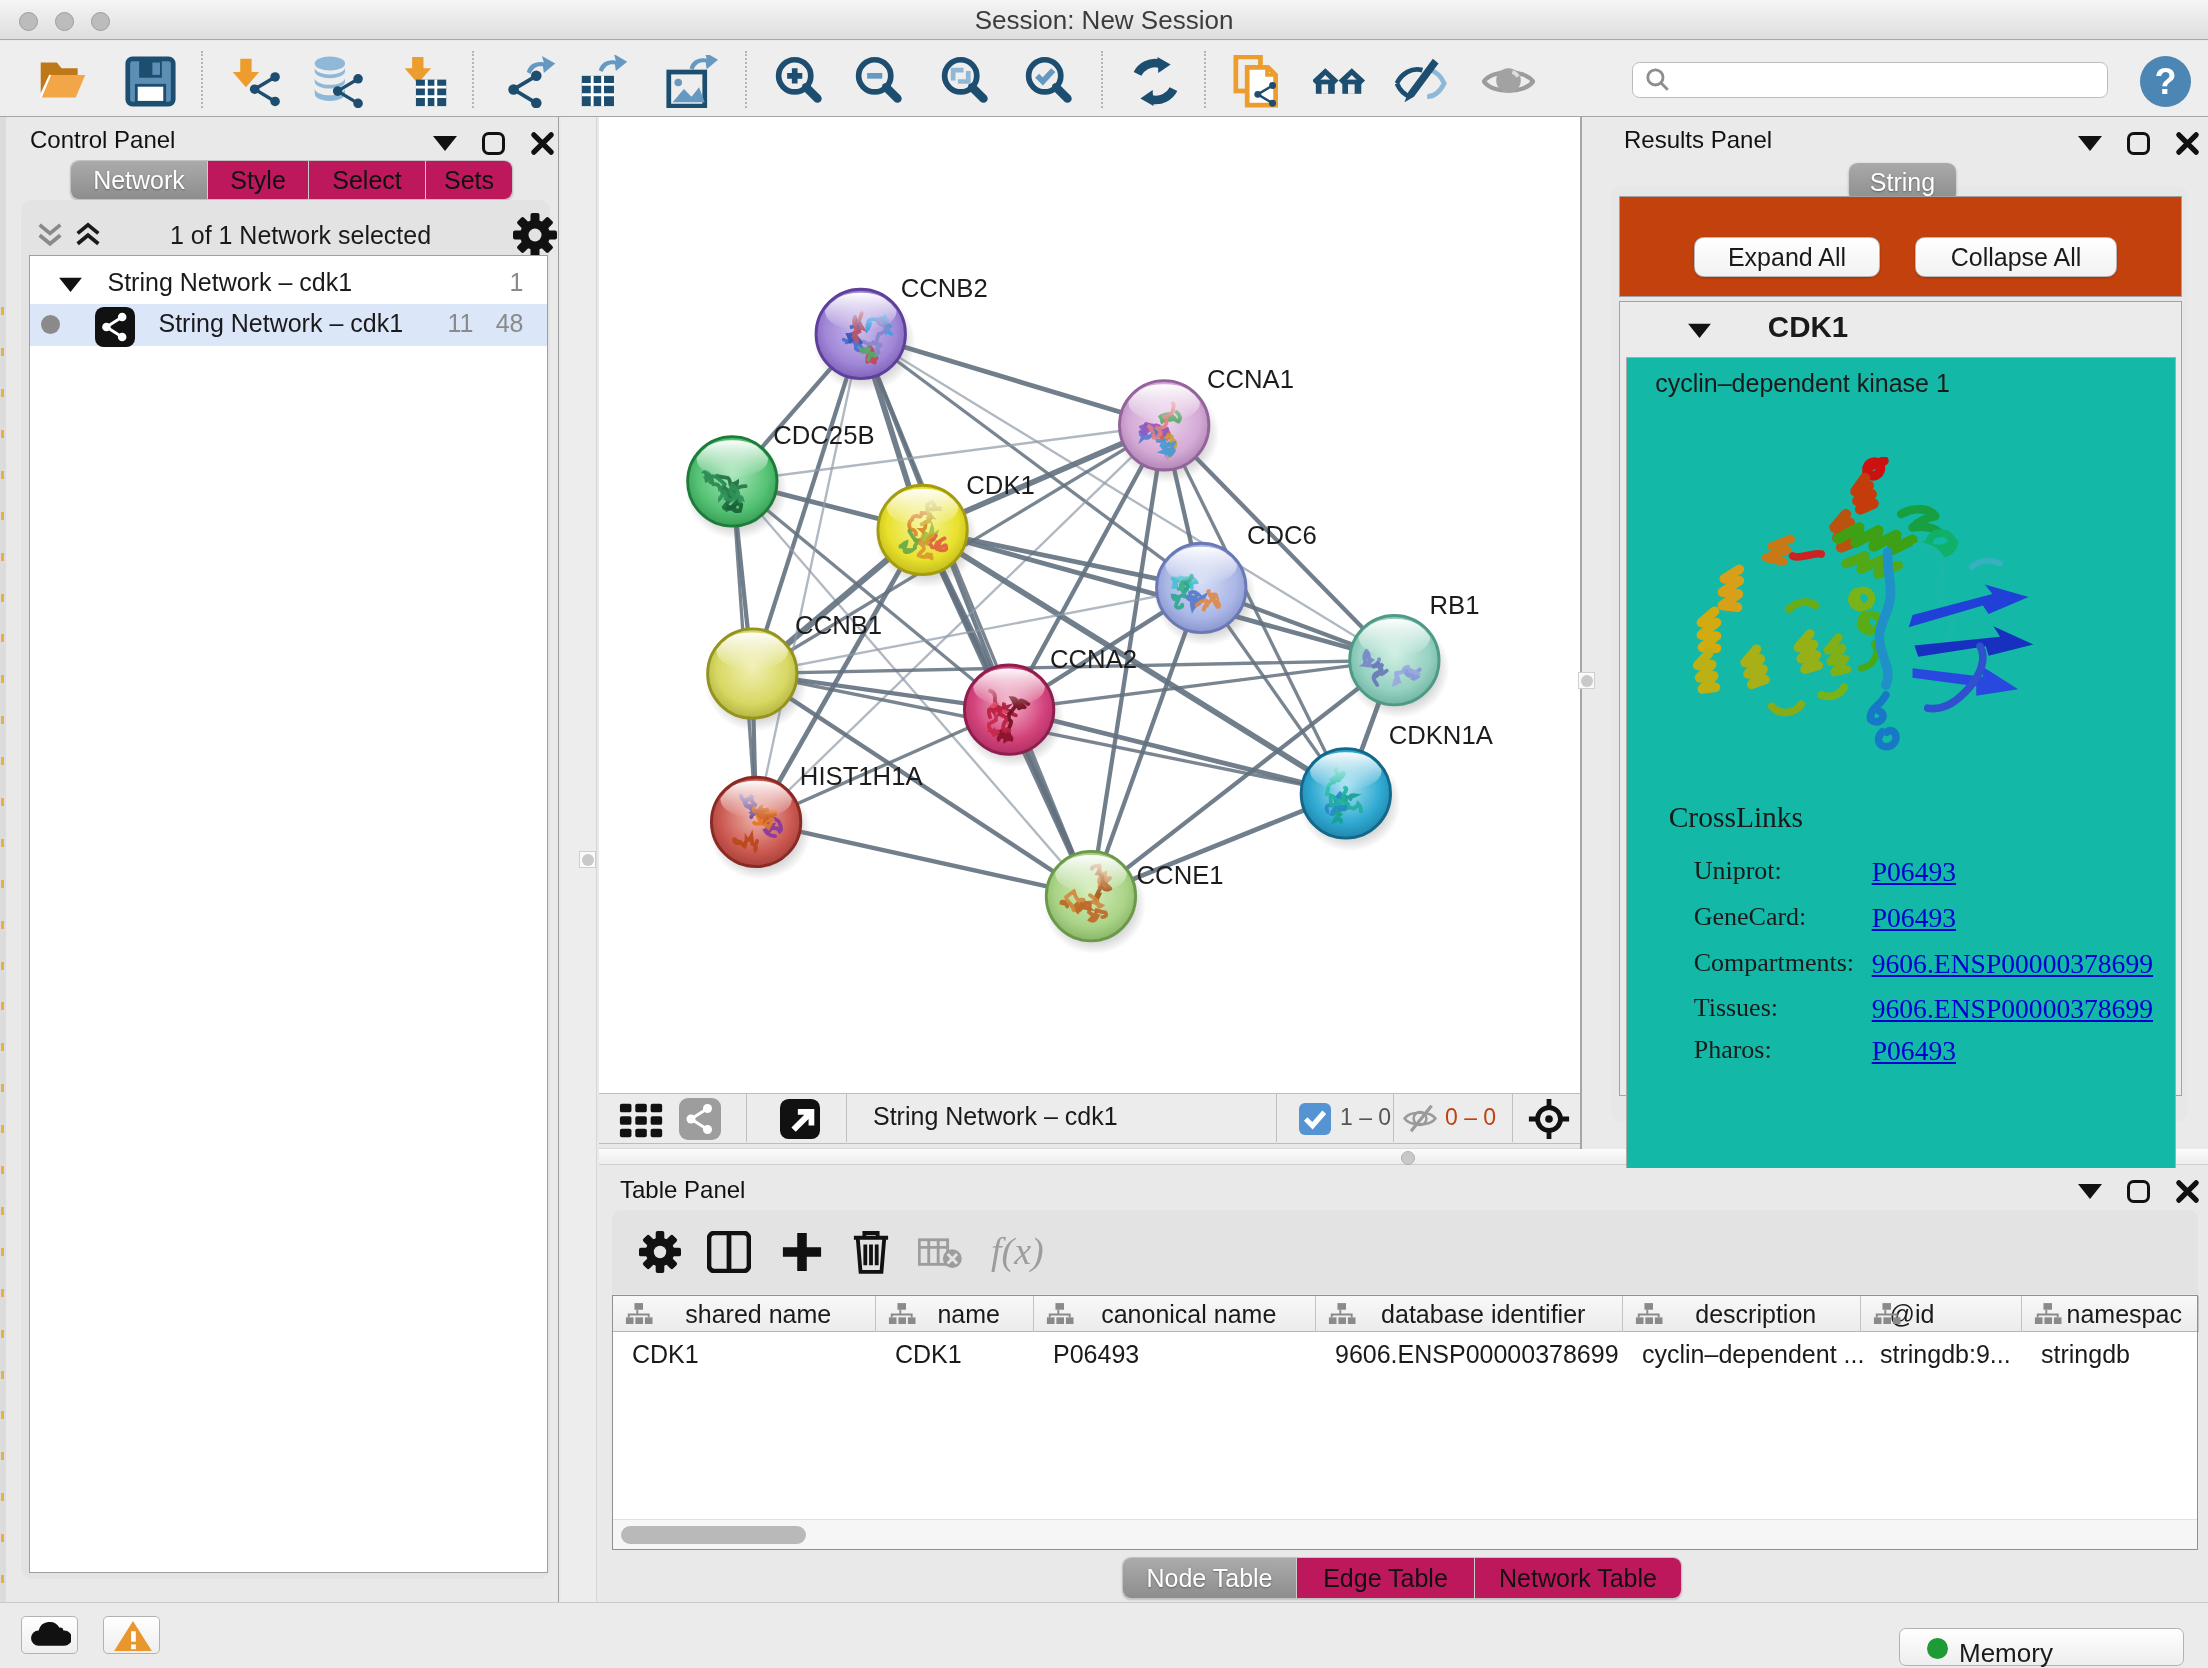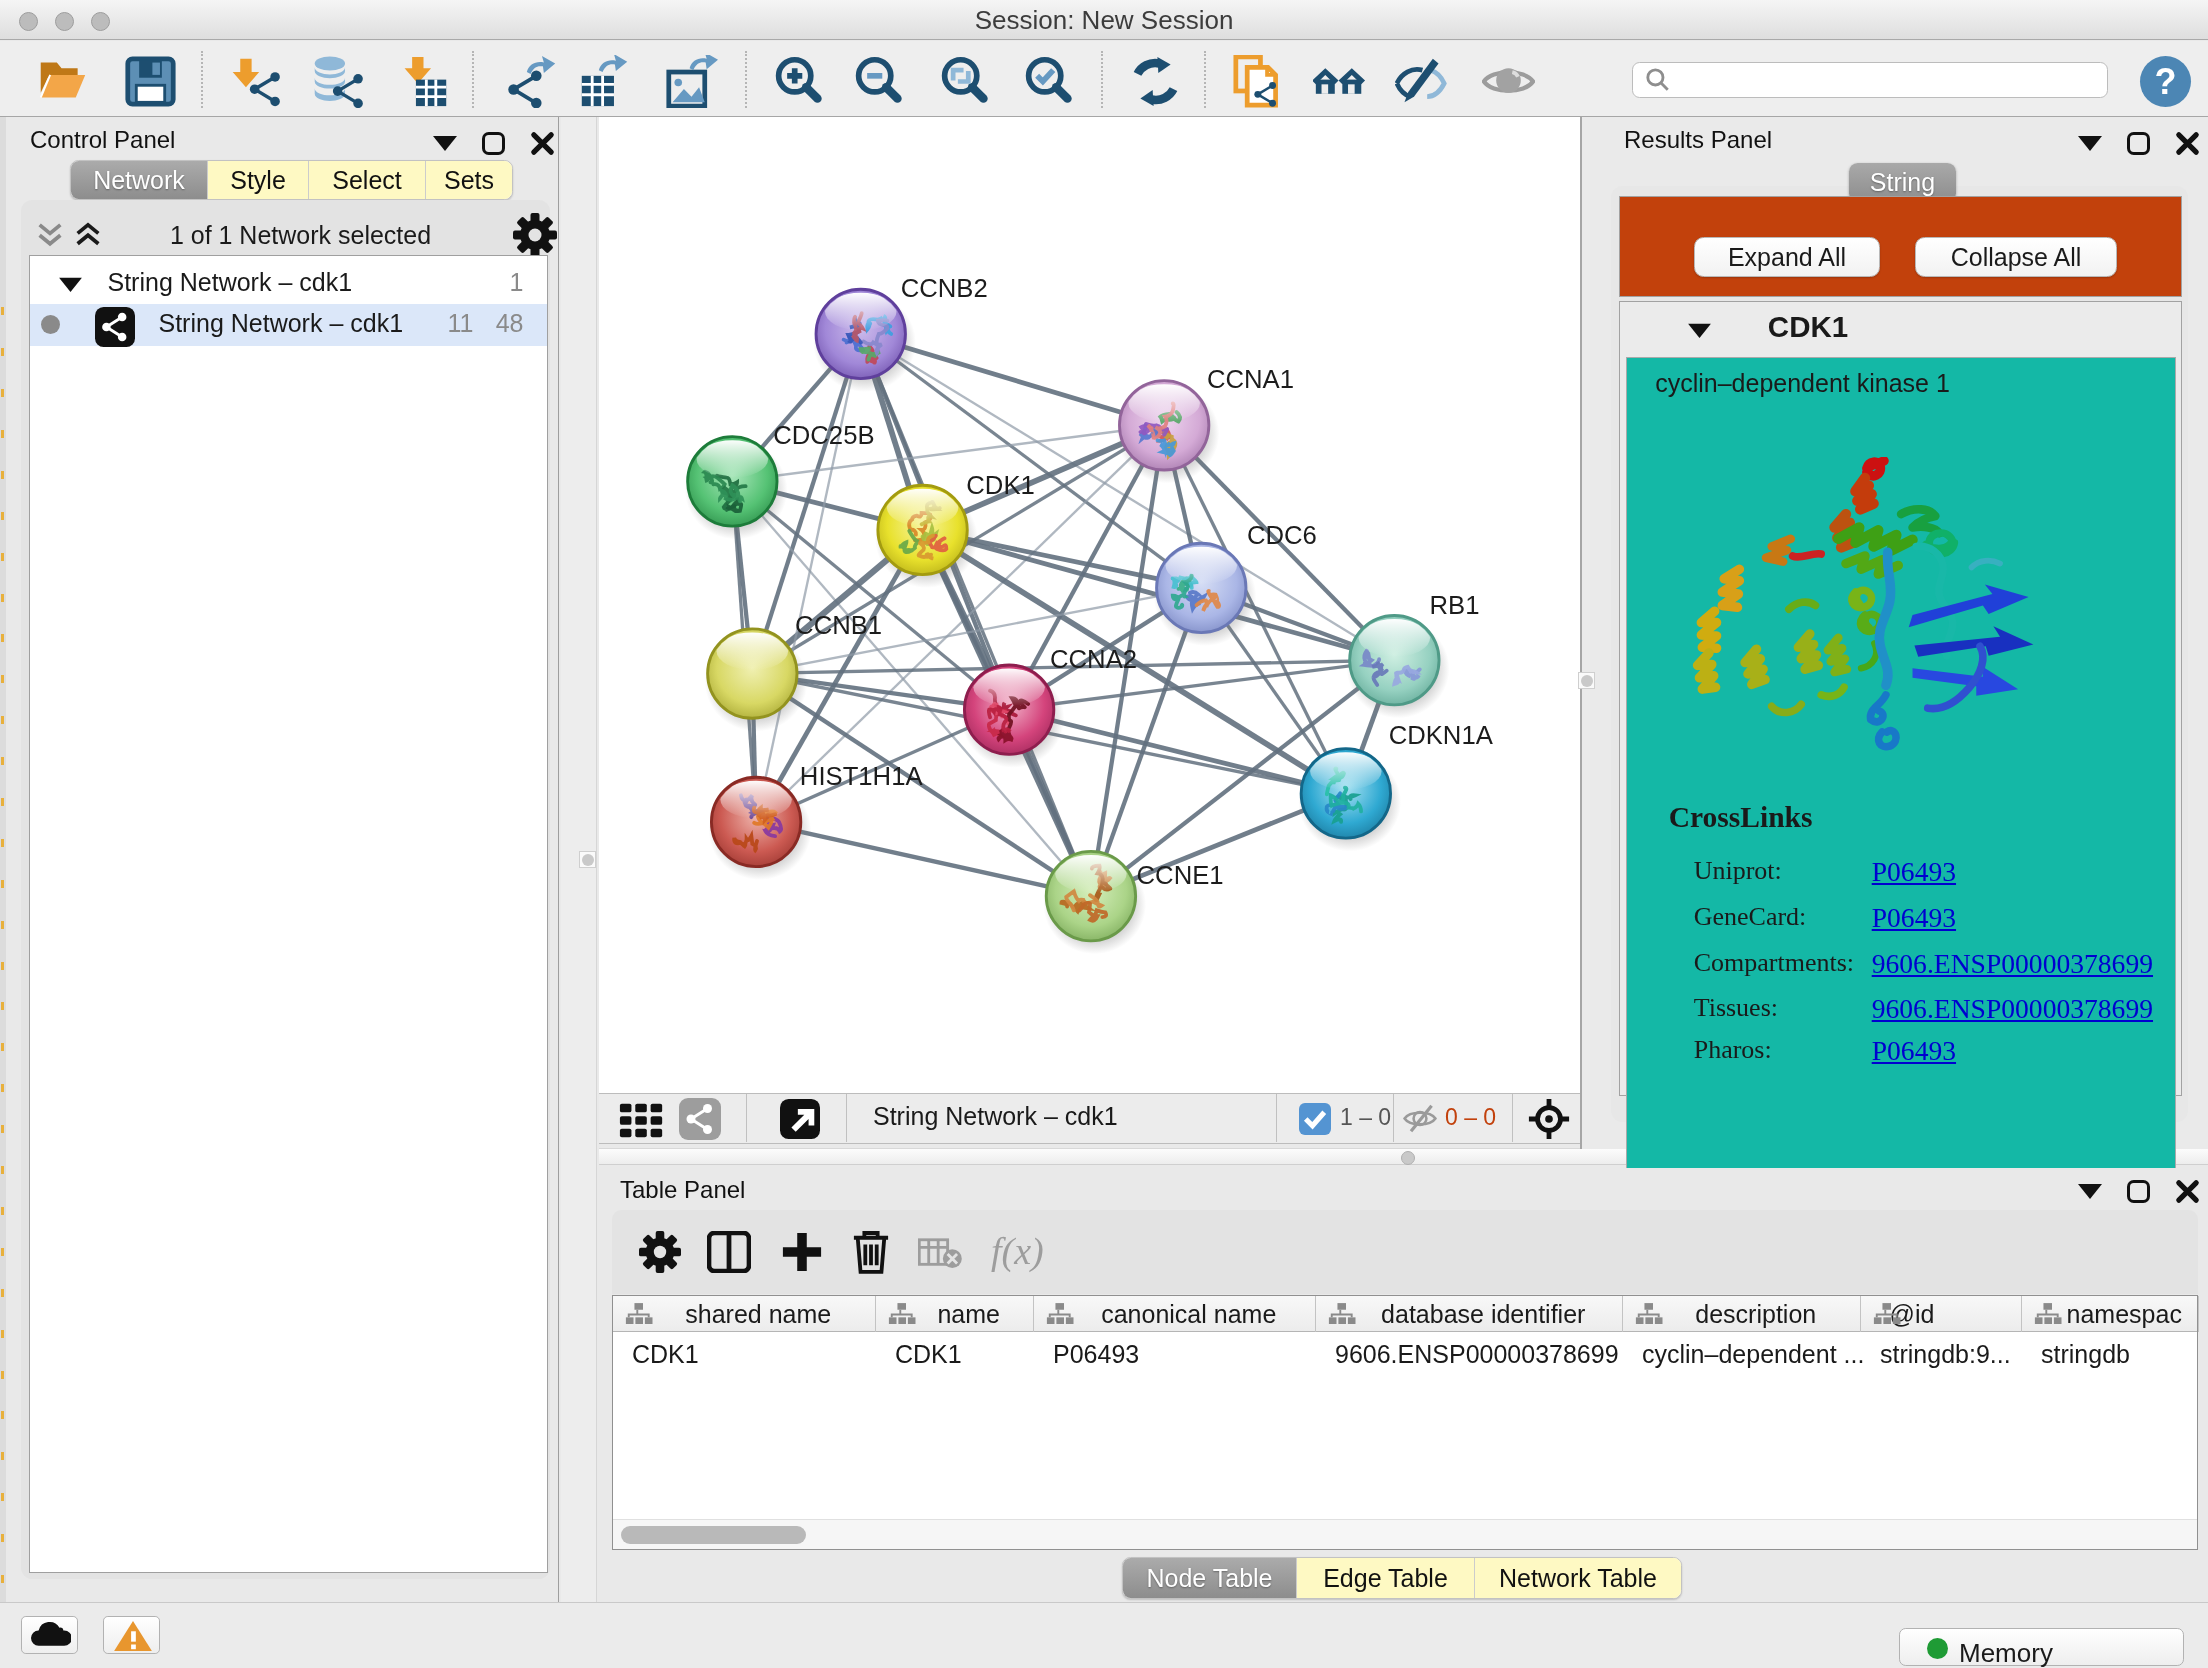--- a/index.html
+++ b/index.html
@@ -11,21 +11,21 @@
 .ticon{position:absolute;top:0}
 .searchbox{position:absolute;left:1632px;top:21px;width:476px;height:36px;background:#fff;border:1.9px solid #bcbcbc;border-radius:7.6px}
 .helpc{position:absolute;left:2140px;top:15px;width:51px;height:51px;border-radius:50%;background:#4c86b4;color:#fff;font-size:36px;font-weight:bold;text-align:center;line-height:51px}
 .panelhead{font-size:24px;color:#111}
 .phbtns{position:absolute;display:flex;align-items:center;gap:25px}
 .tri-d{width:0;height:0;border-left:12.4px solid transparent;border-right:12.4px solid transparent;border-top:15px solid #111}
 .sqr{width:23px;height:23px;border:3.8px solid #111;border-radius:6.7px}
 .xx{height:25px}
 .ctrl{left:0;top:117px;width:559px;height:1485px;background:#e9e9e9;border-right:1.9px solid #9e9e9e}
 .tabs{position:absolute;display:flex;border:1px solid #c2c2c2;border-radius:8.6px;overflow:hidden;background:#fff;box-shadow:0 1px 1.9px rgba(0,0,0,0.18)}
-.tab{font-size:25px;text-align:center;line-height:38px;background:#fef9c3;color:#111;border-right:1px solid #cccccc}
+.tab{font-size:25px;text-align:center;line-height:38px;background:#be185d;color:#111;border-right:1px solid #cccccc}
 .tab:last-child{border-right:none}
 .tab.sel{background:linear-gradient(#ababab,#8d8d8d);color:#fff;text-shadow:0 1px 1.9px rgba(0,0,0,0.35)}
 .cpanel{position:absolute;background:#e3e3e3;border-radius:11.4px}
 .whitebox{position:absolute;background:#fff;border:1.9px solid #9f9f9f}
 .treerow{position:absolute;width:100%;font-size:25px}
 .results{left:1581px;top:117px;width:628px;height:1032px;background:#eaeaea}
 .rbox{position:absolute;border:1.9px solid #a2a2a2;background:#c2410c}
 .btn{position:absolute;background:linear-gradient(#ffffff,#f2f2f2);border:1px solid #b9b9b9;border-radius:9.5px;font-size:25px;text-align:center;box-shadow:0 1px 1.9px rgba(0,0,0,0.2)}
 .serif{font-family:"Liberation Serif",serif}
 .link{color:#0000d0;text-decoration:underline}
@@ -632,21 +632,21 @@
 <path d="M230 100c-2 20 6 34 2 52s-14 28-10 46 12 26 6 42" stroke="#2090c8" stroke-width="10"></path>
 <path d="M228 250c-6 12-18 14-16 26 10 8 18-6 9-9m3 22c-8 8-2 18 8 15 12-5 6-21-3-15" stroke="#1878c8" stroke-width="8"></path>
 <path d="M260 94c14-2 26 8 28 20s-8 22-3 34 15 17 13 30-10 20-6 31" stroke="#18b8a8" stroke-width="8"></path>
 <path d="M256 166 340 144l-8-10 46 13-42 18-6-9-78 23z" fill="#2040d8" stroke="none"></path>
 <path d="M258 198 348 189l-7-11 42 19-47 12-3-10-71 11z" fill="#1830c0" stroke="none"></path>
 <path d="M256 222 330 231l-1-11 38 24-44 7 0-10-67-9z" fill="#2848e0" stroke="none"></path>
 <path d="M272 264c18 3 32-8 44-22s18-31 11-43" stroke="#3050d0" stroke-width="8"></path>
 <path d="M318 116c8-8 20-9 30-4" stroke="#38b0c0" stroke-width="6"></path>
 </g>
       </svg>
-    <div class="serif" style="position:absolute;left:42px;top:443px;font-size:29.5px;font-weight:bold">CrossLinks</div>
+    <div class="serif" style="position:absolute;left:42px;top:443px;font-size:29.5px;font-weight:normal">CrossLinks</div>
     <div class="serif" style="position:absolute;left:67px;top:498px;font-size:26px">Uniprot:</div>
     <div class="serif link" style="position:absolute;left:245px;top:498px;font-size:27.6px">P06493</div>
     <div class="serif" style="position:absolute;left:67px;top:544px;font-size:26px">GeneCard:</div>
     <div class="serif link" style="position:absolute;left:245px;top:544px;font-size:27.6px">P06493</div>
     <div class="serif" style="position:absolute;left:67px;top:590px;font-size:26px">Compartments:</div>
     <div class="serif link" style="position:absolute;left:245px;top:590px;font-size:27.6px">9606.ENSP00000378699</div>
     <div class="serif" style="position:absolute;left:67px;top:635px;font-size:26px">Tissues:</div>
     <div class="serif link" style="position:absolute;left:245px;top:635px;font-size:27.6px">9606.ENSP00000378699</div>
     <div class="serif" style="position:absolute;left:67px;top:677px;font-size:26px">Pharos:</div>
     <div class="serif link" style="position:absolute;left:245px;top:677px;font-size:27.6px">P06493</div>

